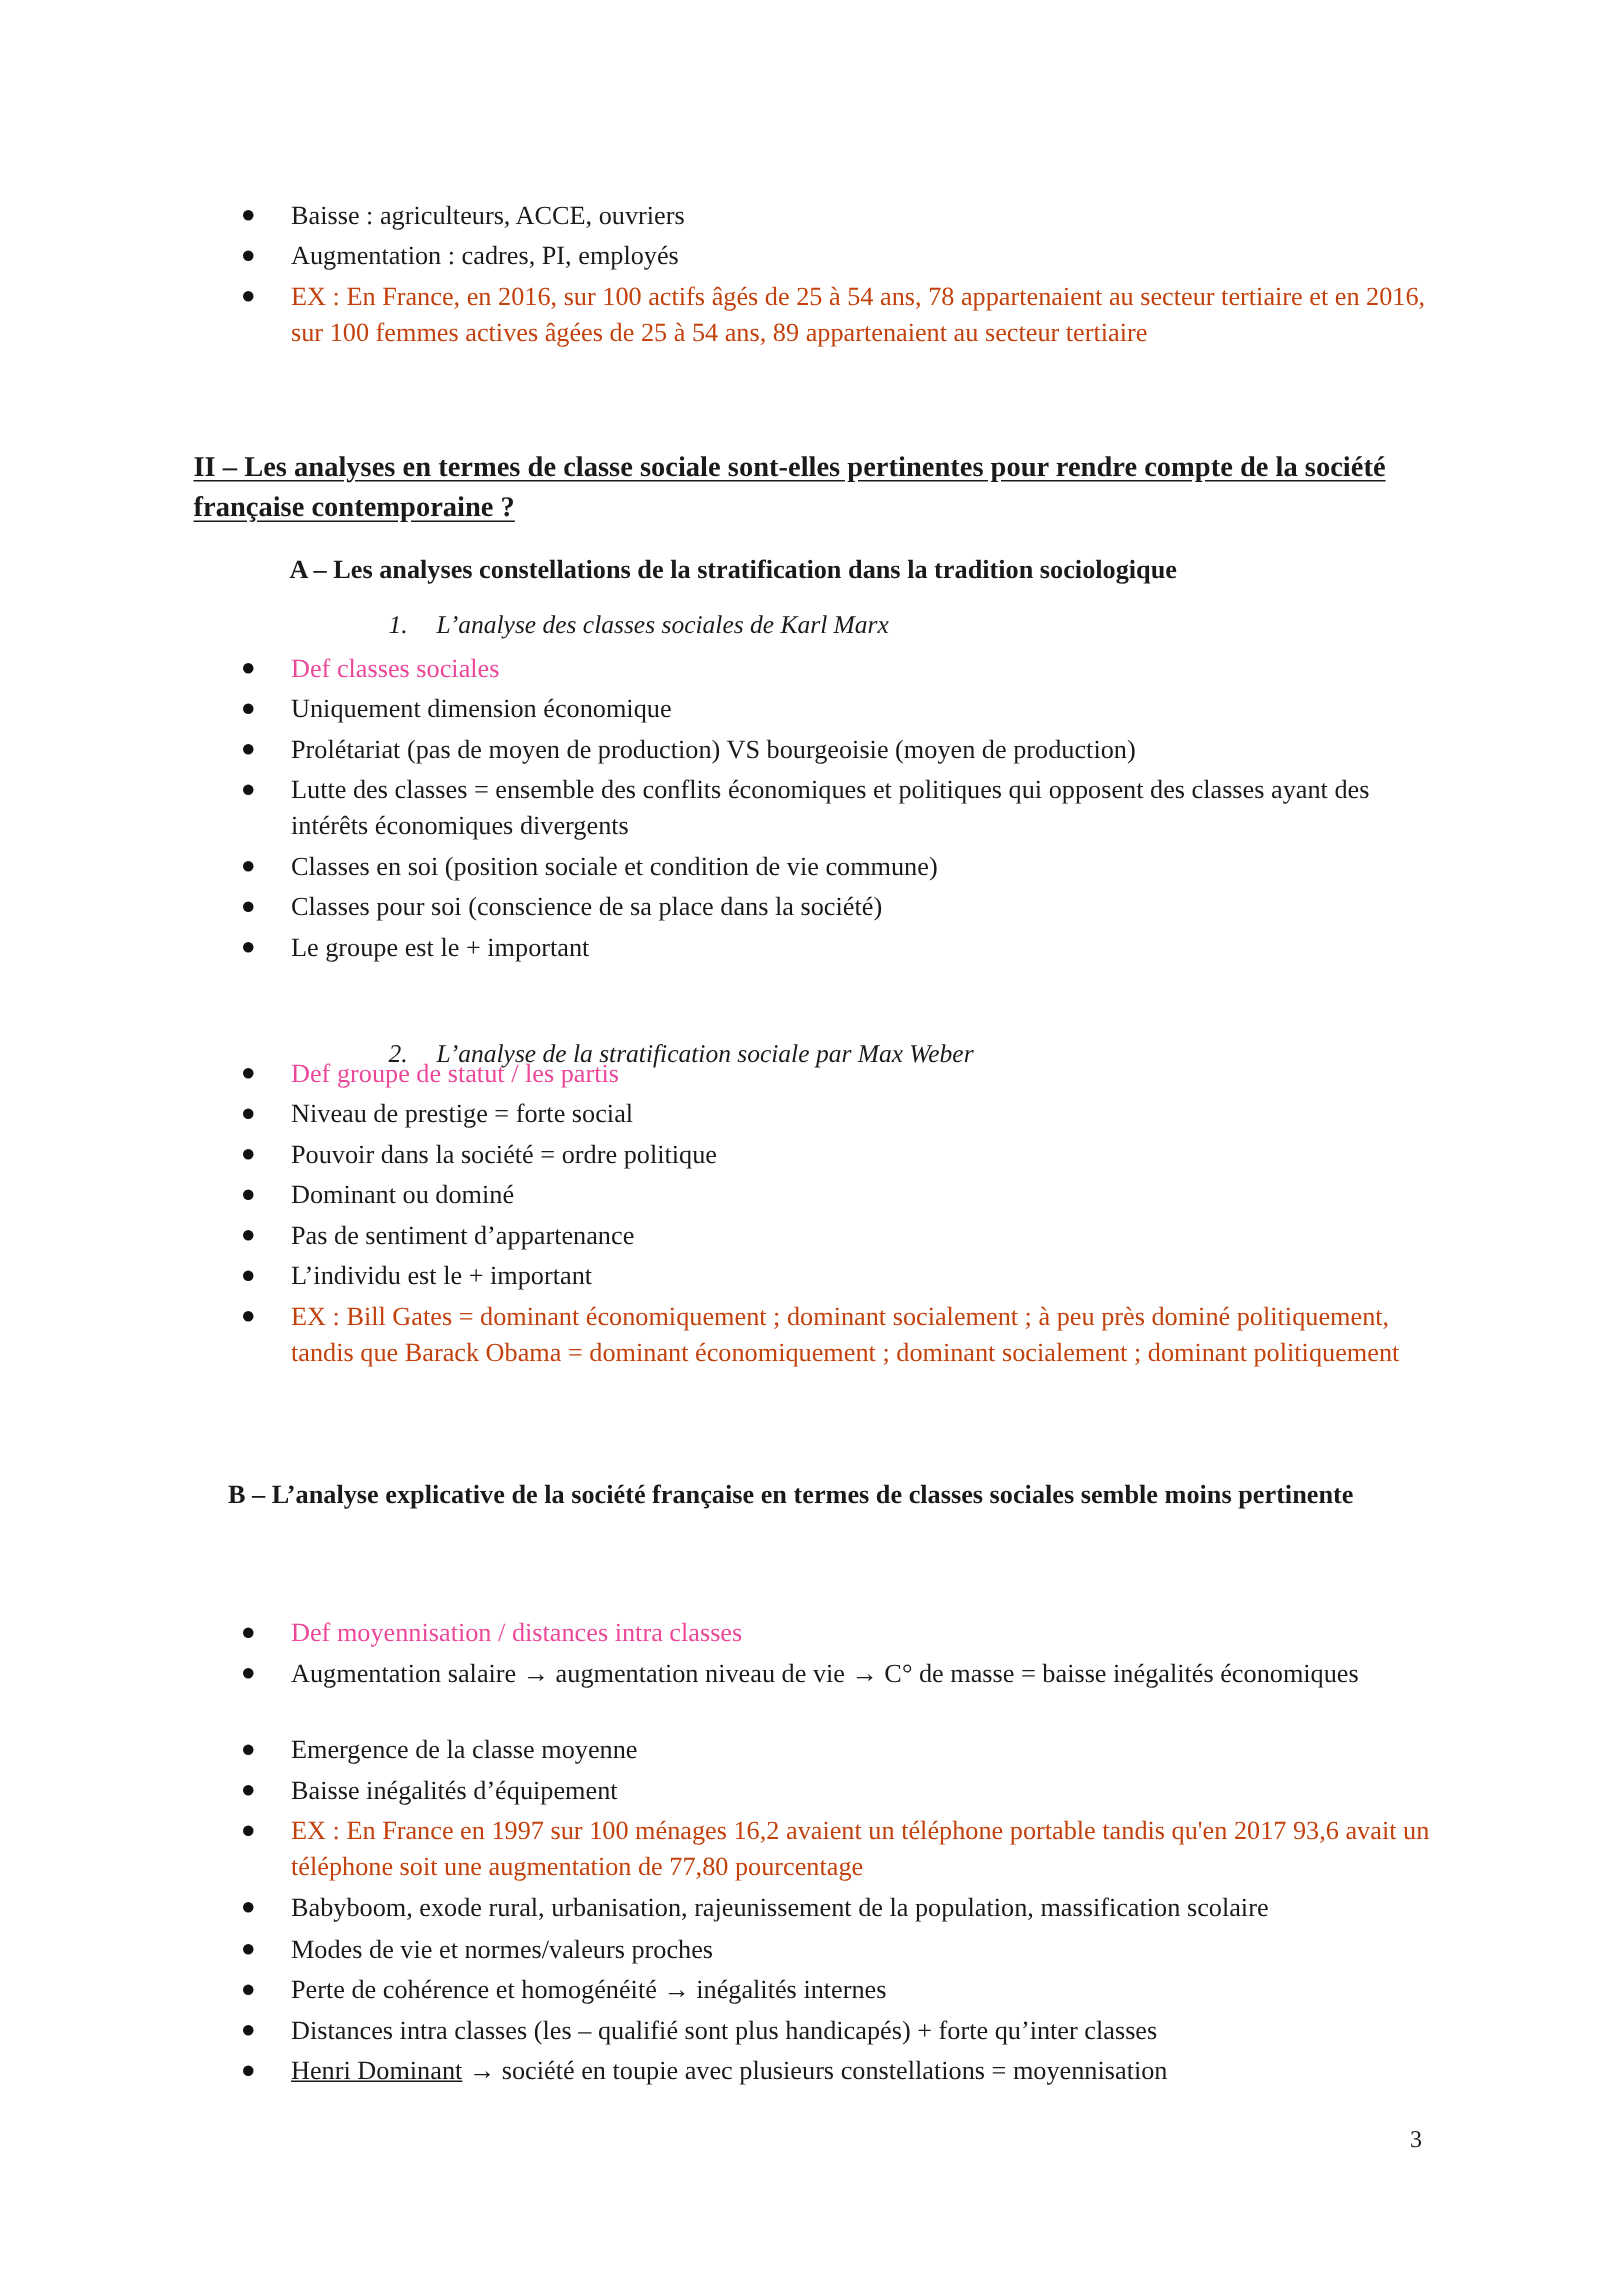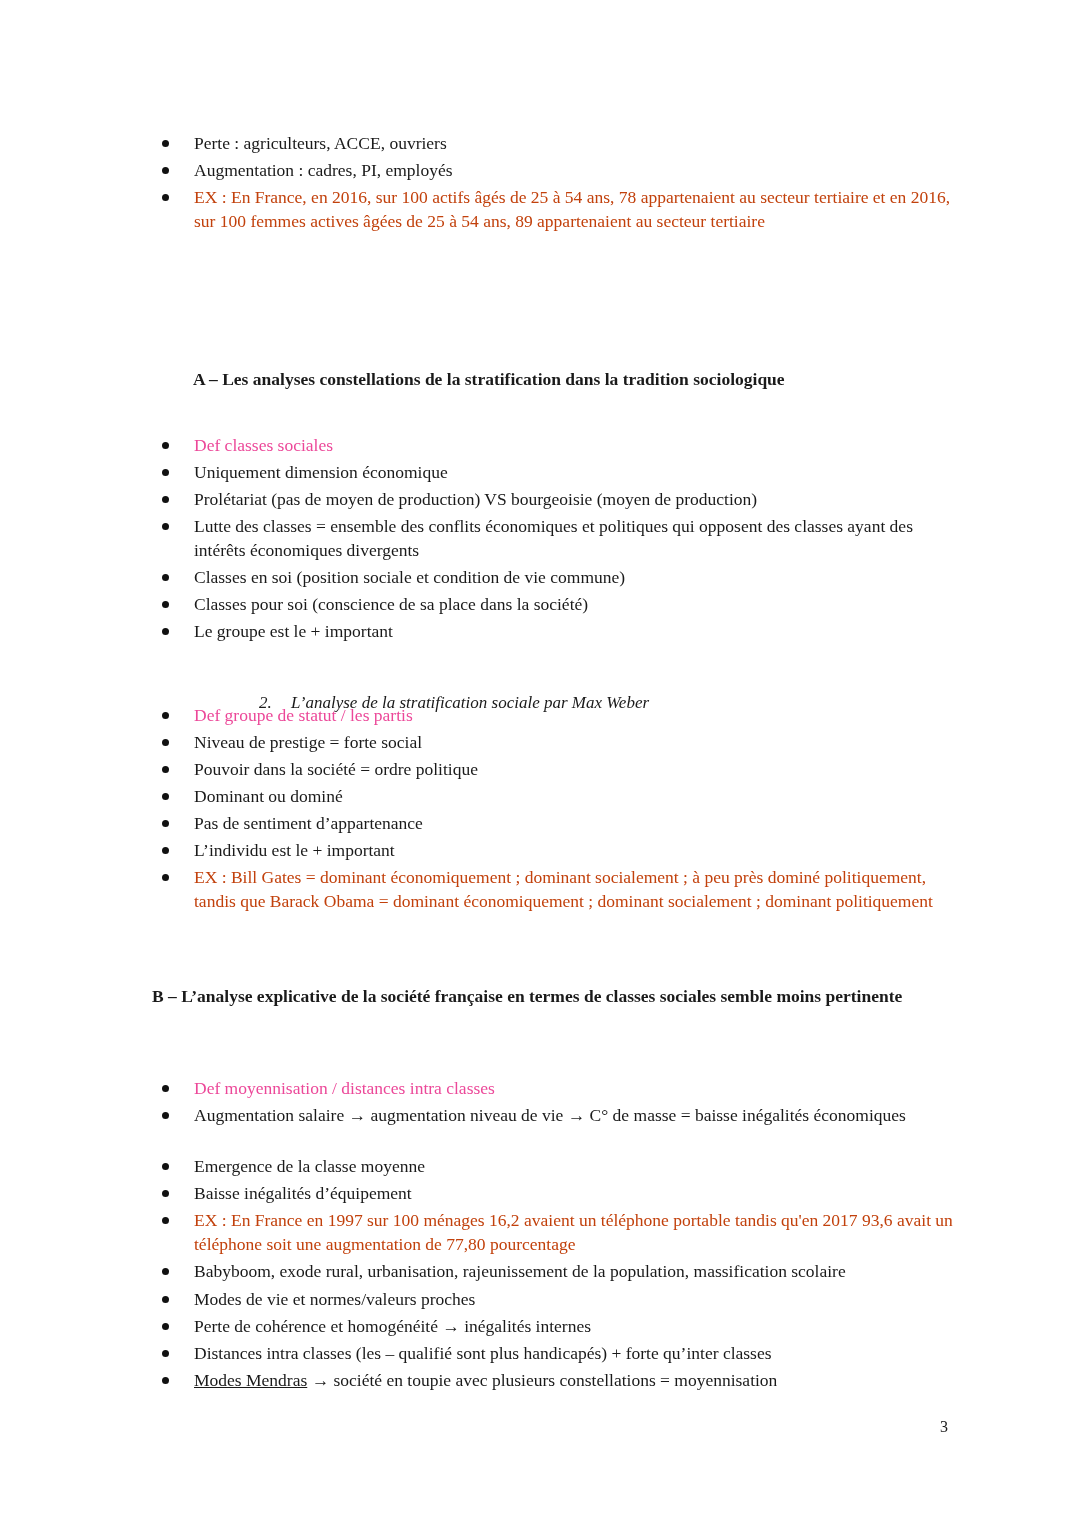--- a/index.html
+++ b/index.html
@@ -40,34 +40,38 @@
   .u { text-decoration: underline; }
   .pgnum { position: absolute; left: 940px; top: 1418px; font-size: 16px; }
 </style>
 </head>
 <body>
 
 <div class="page">
 
   <div class="bul" style="top:131px;">
     <span class="dot"></span>
-    <span class="txt">Perte : agriculteurs, ACCE, ouvriers</span>
+    <span class="txt">Baisse : agriculteurs, ACCE, ouvriers</span>
   </div>
   <div class="bul" style="top:158px;">
     <span class="dot"></span>
     <span class="txt">Augmentation : cadres, PI, employés</span>
   </div>
   <div class="bul" style="top:185px;">
     <span class="dot"></span>
     <span class="txt blue">EX : En France, en 2016, sur 100 actifs âgés de 25 à 54 ans, 78 appartenaient au secteur tertiaire et en 2016, sur 100 femmes actives âgées de 25 à 54 ans, 89 appartenaient au secteur tertiaire</span>
   </div>
 
+  <div class="h1" style="top:298px;">II – Les analyses en termes de classe sociale sont-elles pertinentes pour rendre compte de la société française contemporaine ?</div>
 
   <div class="h2" style="left:193px; top:367px;">A – Les analyses constellations de la stratification dans la tradition sociologique</div>
 
+  <div class="h3" style="left:259px; top:405px;">
+    <span class="num">1.</span><span>L’analyse des classes sociales de Karl Marx</span>
+  </div>
 
   <div class="bul" style="top:433px;">
     <span class="dot"></span>
     <span class="txt green">Def classes sociales</span>
   </div>
   <div class="bul" style="top:460px;">
     <span class="dot"></span>
     <span class="txt">Uniquement dimension économique</span>
   </div>
   <div class="bul" style="top:487px;">
@@ -158,17 +162,17 @@
   <div class="bul" style="top:1314px;">
     <span class="dot"></span>
     <span class="txt">Perte de cohérence et homogénéité → inégalités internes</span>
   </div>
   <div class="bul" style="top:1341px;">
     <span class="dot"></span>
     <span class="txt">Distances intra classes (les – qualifié sont plus handicapés) + forte qu’inter classes</span>
   </div>
   <div class="bul" style="top:1368px;">
     <span class="dot"></span>
-    <span class="txt"><span class="u">Modes Mendras</span><span> → société en toupie avec plusieurs constellations = moyennisation</span></span>
+    <span class="txt"><span class="u">Henri Dominant</span><span> → société en toupie avec plusieurs constellations = moyennisation</span></span>
   </div>
 
   <div class="pgnum">3</div>
 </div>
 
 </body></html>

